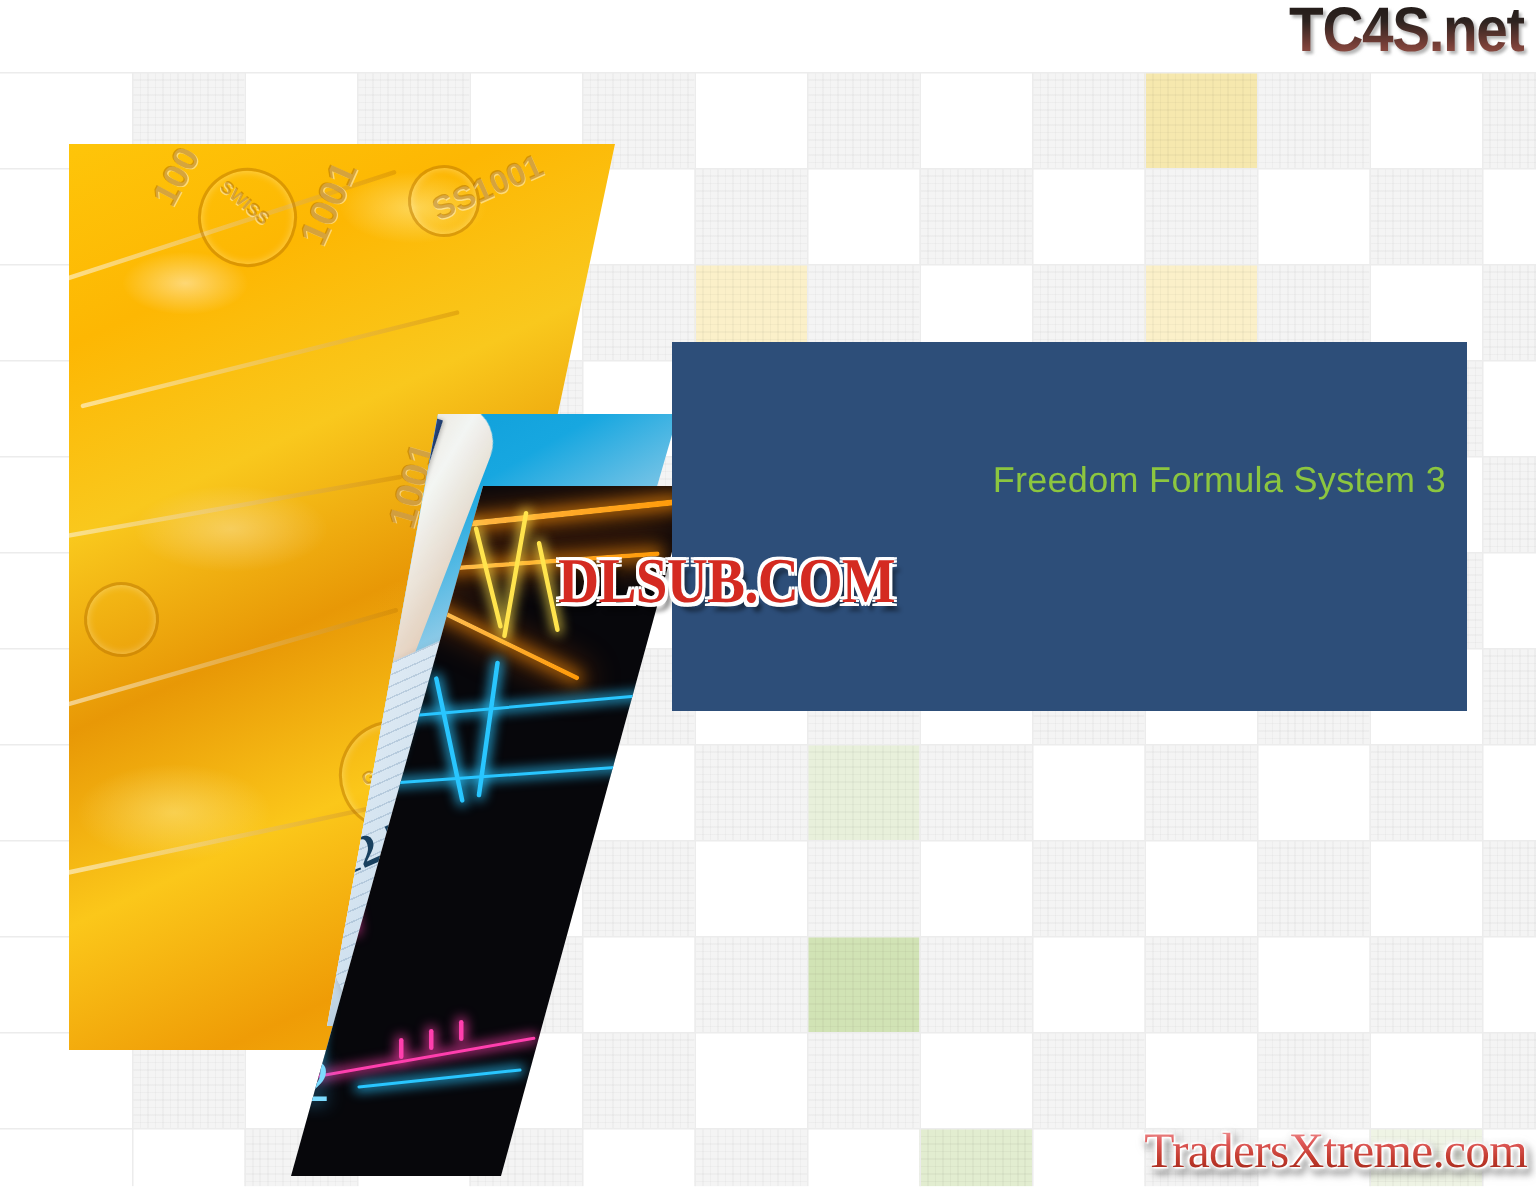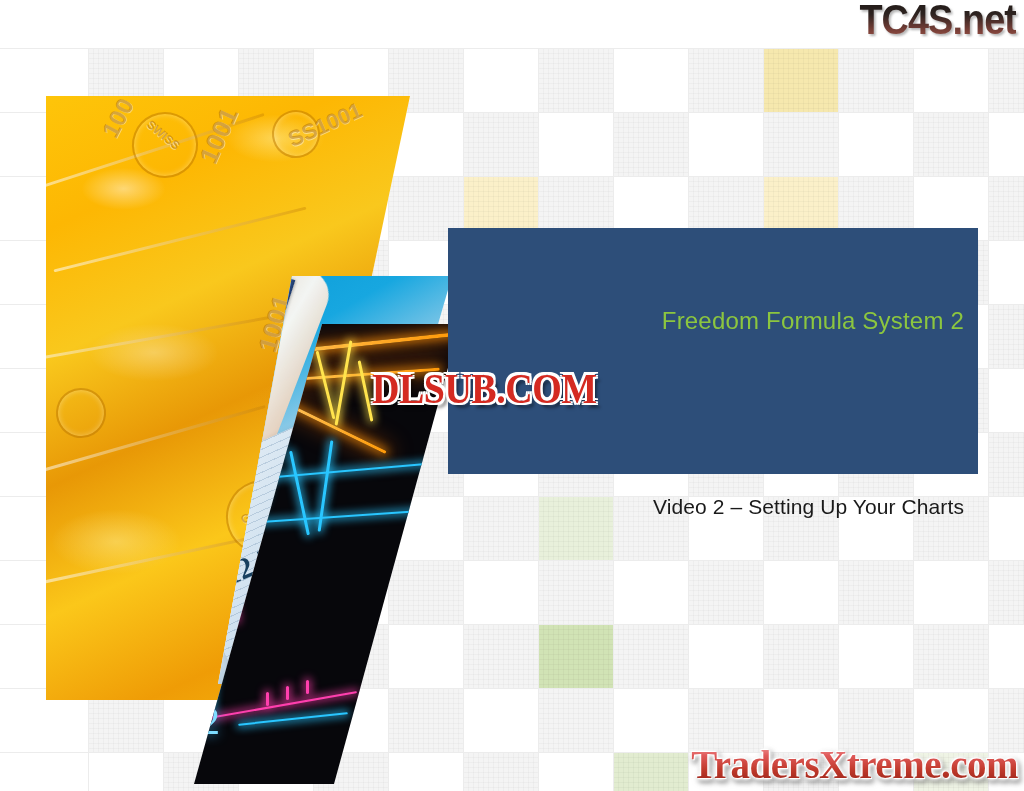--- a/index.html
+++ b/index.html
@@ -174,21 +174,21 @@
     transform:scaleX(.9);transform-origin:right top;
     background:linear-gradient(180deg,#1d1714 0%,#2d2320 38%,#7a4038 72%,#ab5f52 100%);
     -webkit-background-clip:text;background-clip:text;
     color:transparent;
     filter:drop-shadow(2px 2px 1px rgba(120,120,120,.55));
     white-space:nowrap;
   }
   #logo-traders{
     position:absolute;right:6px;bottom:4px;
     font-family:"Liberation Serif",serif;
-    font-weight:700;font-size:39px;letter-spacing:-.5px;
+    font-weight:400;font-size:33px;letter-spacing:-.5px;
     background:linear-gradient(180deg,#f2a9a9 0%,#e05a5a 30%,#c0392b 62%,#8f1f16 100%);
     -webkit-background-clip:text;background-clip:text;
     color:transparent;
     -webkit-text-stroke:0px;
     filter:drop-shadow(0 0 2px #ffffff) drop-shadow(1px 1px 0 #ffffff)
            drop-shadow(-1px -1px 0 #ffffff) drop-shadow(2px 3px 2px rgba(90,90,90,.6));
     white-space:nowrap;
   }
 
   
@@ -545,24 +545,23 @@
         <div class="glowline glow-magenta" style="left:112px;top:366px;width:3px;height:14px;"></div>
         <div class="glowline glow-magenta" style="left:132px;top:360px;width:3px;height:14px;"></div>
         <div id="chart-digit">2</div>
       </div>
     </div>
 
   </div>
 
   <div id="title-banner">
     <div id="banner-text">
-      <div id="eyebrow">Freedom Formula System 2</div>
+      <div id="eyebrow">Freedom Formula System 3</div>
     </div>
   </div>
 
-  <div id="subtitle">Video 2 – Setting Up Your Charts</div>
 
   <div id="watermark">DLSUB.COM</div>
 
   <div id="logo-tc4s">TC4S.net</div>
   <div id="logo-traders">TradersXtreme.com</div>
 
 </div>
 
 </body></html>

